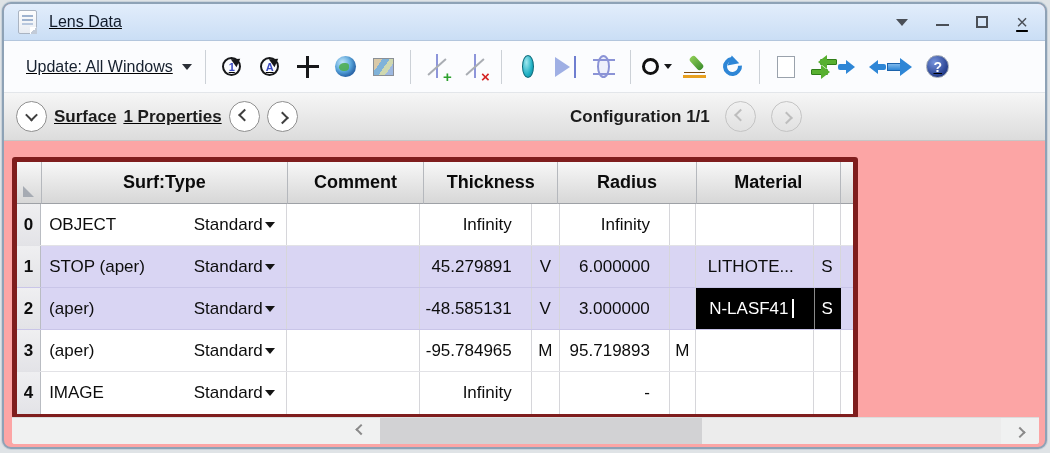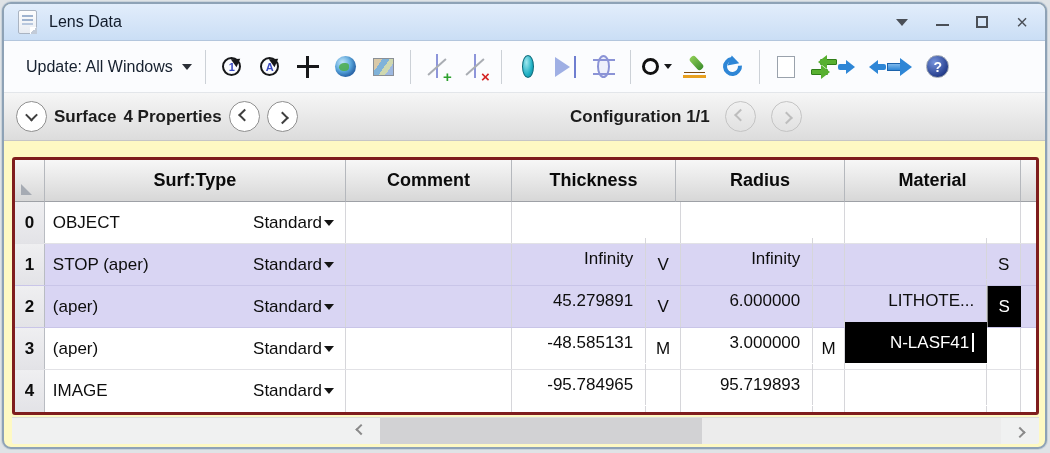--- a/index.html
+++ b/index.html
@@ -6,25 +6,26 @@
   html,body { width:1050px; height:453px; }
   body {
     font-family: "Liberation Sans", sans-serif;
     background: #dfe3e6;
     position: relative;
     overflow: hidden;
   }
   .window {
     position: absolute; left: 2px; top: 2px;
     width: 1045px; height: 447px;
-    background: #fef9c3;
+    background: #fca5a5;
     border: 2px solid #8ea2b6;
     border-radius: 9px;
     overflow: hidden;
     box-shadow: 0 0 0 1px #c9d2da;
+    text-decoration: underline;
   }
   
   .titlebar {
     height: 37px;
     background: linear-gradient(#e2edfb, #cadef5);
     border-bottom: 1px solid #b3c6dd;
     display: flex; align-items: center;
     padding: 0 14px;
   }
   .doc-ico {
@@ -134,22 +135,22 @@
   .chev { width:9px; height:9px; border-right:2.5px solid #3f3f3f; border-bottom:2.5px solid #3f3f3f; }
   .chev.down { transform: rotate(45deg) translate(-1px,-1px); }
   .chev.left { transform: rotate(135deg) translate(-1px,1px); }
   .chev.right { transform: rotate(-45deg) translate(-1px,1px); }
   .circ-btn.disabled .chev { border-color:#bdbdbd; }
   .nav-label { font-size:17px; font-weight:bold; color:#1c1c1c; }
   .surface-group { display:flex; align-items:center; gap:7px; }
   .config-group { position:absolute; left:566px; display:flex; align-items:center; gap:15px; }
   
   .table-wrap {
-    position:absolute; left:8px; top:153px; width:1027px;
-    border:3px solid #7f1d1d; border-radius:3px;
+    position:absolute; left:8px; top:153px; width:846px;
+    border:5px solid #7f1d1d; border-radius:3px;
     background:#fff; overflow:hidden;
   }
   .thead { display:flex; height:42px; }
   .th {
     background: linear-gradient(#f7f7f7, #d7d7d7);
     border-right:1px solid #b5b8bd; border-bottom:1px solid #9ea1a6;
     display:flex; align-items:center; justify-content:center;
     font-weight:bold; font-size:18px; color:#0b0b0b;
   }
   .th.corner { position:relative; }
@@ -158,21 +159,21 @@
   .w-radgrp{width:170px;} .w-thkgrp{width:165px;} .w-matgrp{width:177px;} .w-sliver{width:15px; border-right:none;}
   .trow { display:flex; height:42px; background:#fff; border-bottom:1px solid #e2e2e6; }
   .trow.sel { background:#d9d5f3; border-bottom-color:#c9c5e8; }
   .trow:last-child { border-bottom:none; }
   .cell { border-right:1px solid #d6d6da; display:flex; align-items:center; font-size:17px; color:#0d0d0d; height:100%; }
   .rowhdr { width:30px; background:linear-gradient(#efeff1,#e3e3e7); justify-content:center; font-weight:bold; border-right:1px solid #b9bcc2; }
   .surftype { width:303px; justify-content:space-between; padding:0 11px 0 8px; }
   .stype { display:flex; align-items:center; gap:2px; }
   .caret-sm { width:0; height:0; border-left:5px solid transparent; border-right:5px solid transparent; border-top:6px solid #141414; }
   .comment { width:167px; }
-  .num { justify-content:flex-end; padding-right:12px;margin-top:36px; }
+  .num { justify-content:flex-end; padding-right:19px; }
   .rval{width:135px;} .rflag{width:35px; justify-content:center;}
   .tval{width:133px;} .tflag{width:32px; justify-content:center;}
   .mval{width:143px;} .mflag{width:34px; justify-content:center;}
   .sliver{width:15px; border-right:none;}
   .cell.edit { background:#000; color:#fff; border-right-color:#000; }
   .mflag.edit { border-left:1px solid #8a8a8a; }
   .caret-bar { display:inline-block; width:2px; height:19px; background:#fff; margin-left:3px; vertical-align:middle; }
   
   .hscroll {
     position:absolute; left:8px; bottom:3px; width:1027px; height:27px;
@@ -305,21 +306,21 @@
         </span>
       </span>
   </div>
 
   <div class="navbar">
     <div class="surface-group">
       <span class="circ-btn">
           <span class="chev down"></span>
         </span>
       <span class="nav-label">Surface</span>
-      <span class="nav-label">4 Properties</span>
+      <span class="nav-label">1 Properties</span>
       <span class="circ-btn">
           <span class="chev left"></span>
         </span>
       <span class="circ-btn">
           <span class="chev right"></span>
         </span>
     </div>
     <div class="config-group">
       <span class="nav-label">Configuration 1/1</span>
       <span class="circ-btn disabled">

